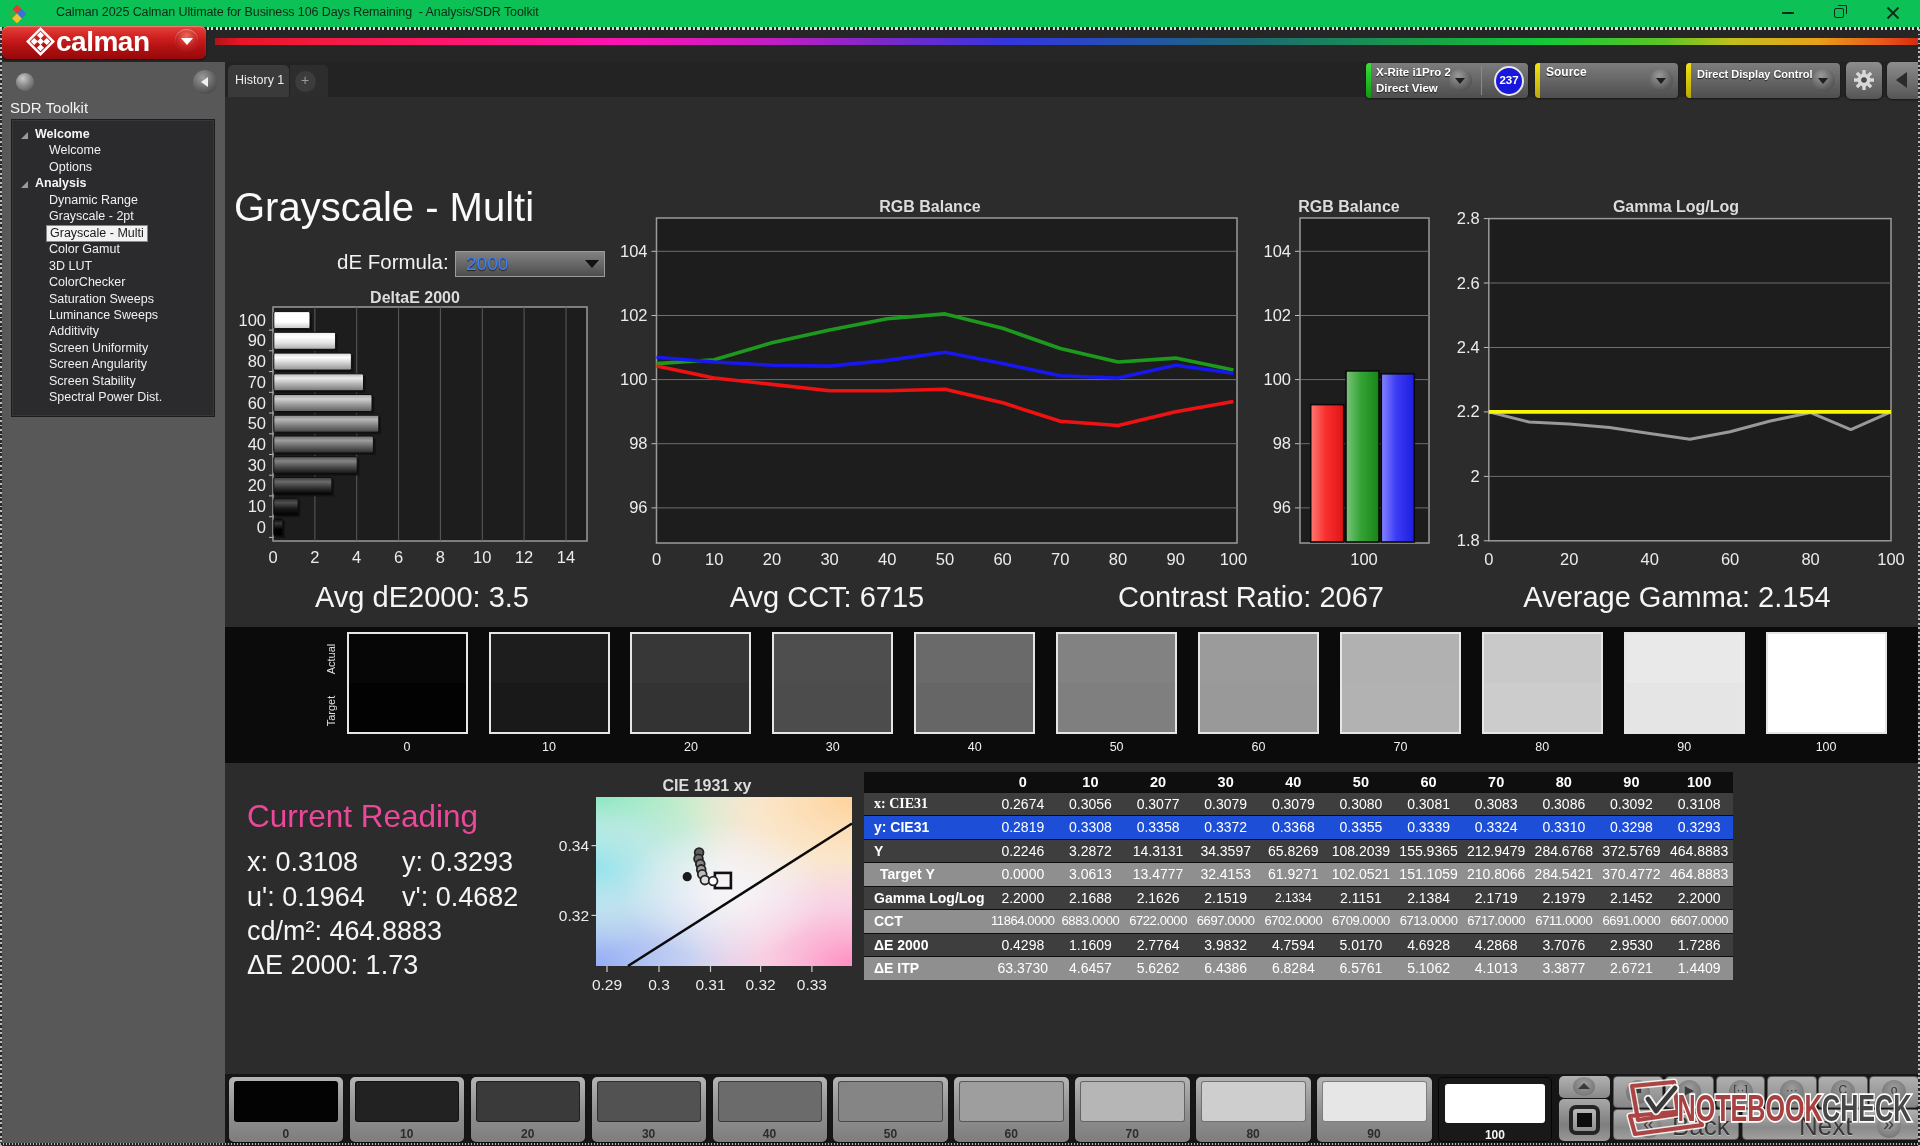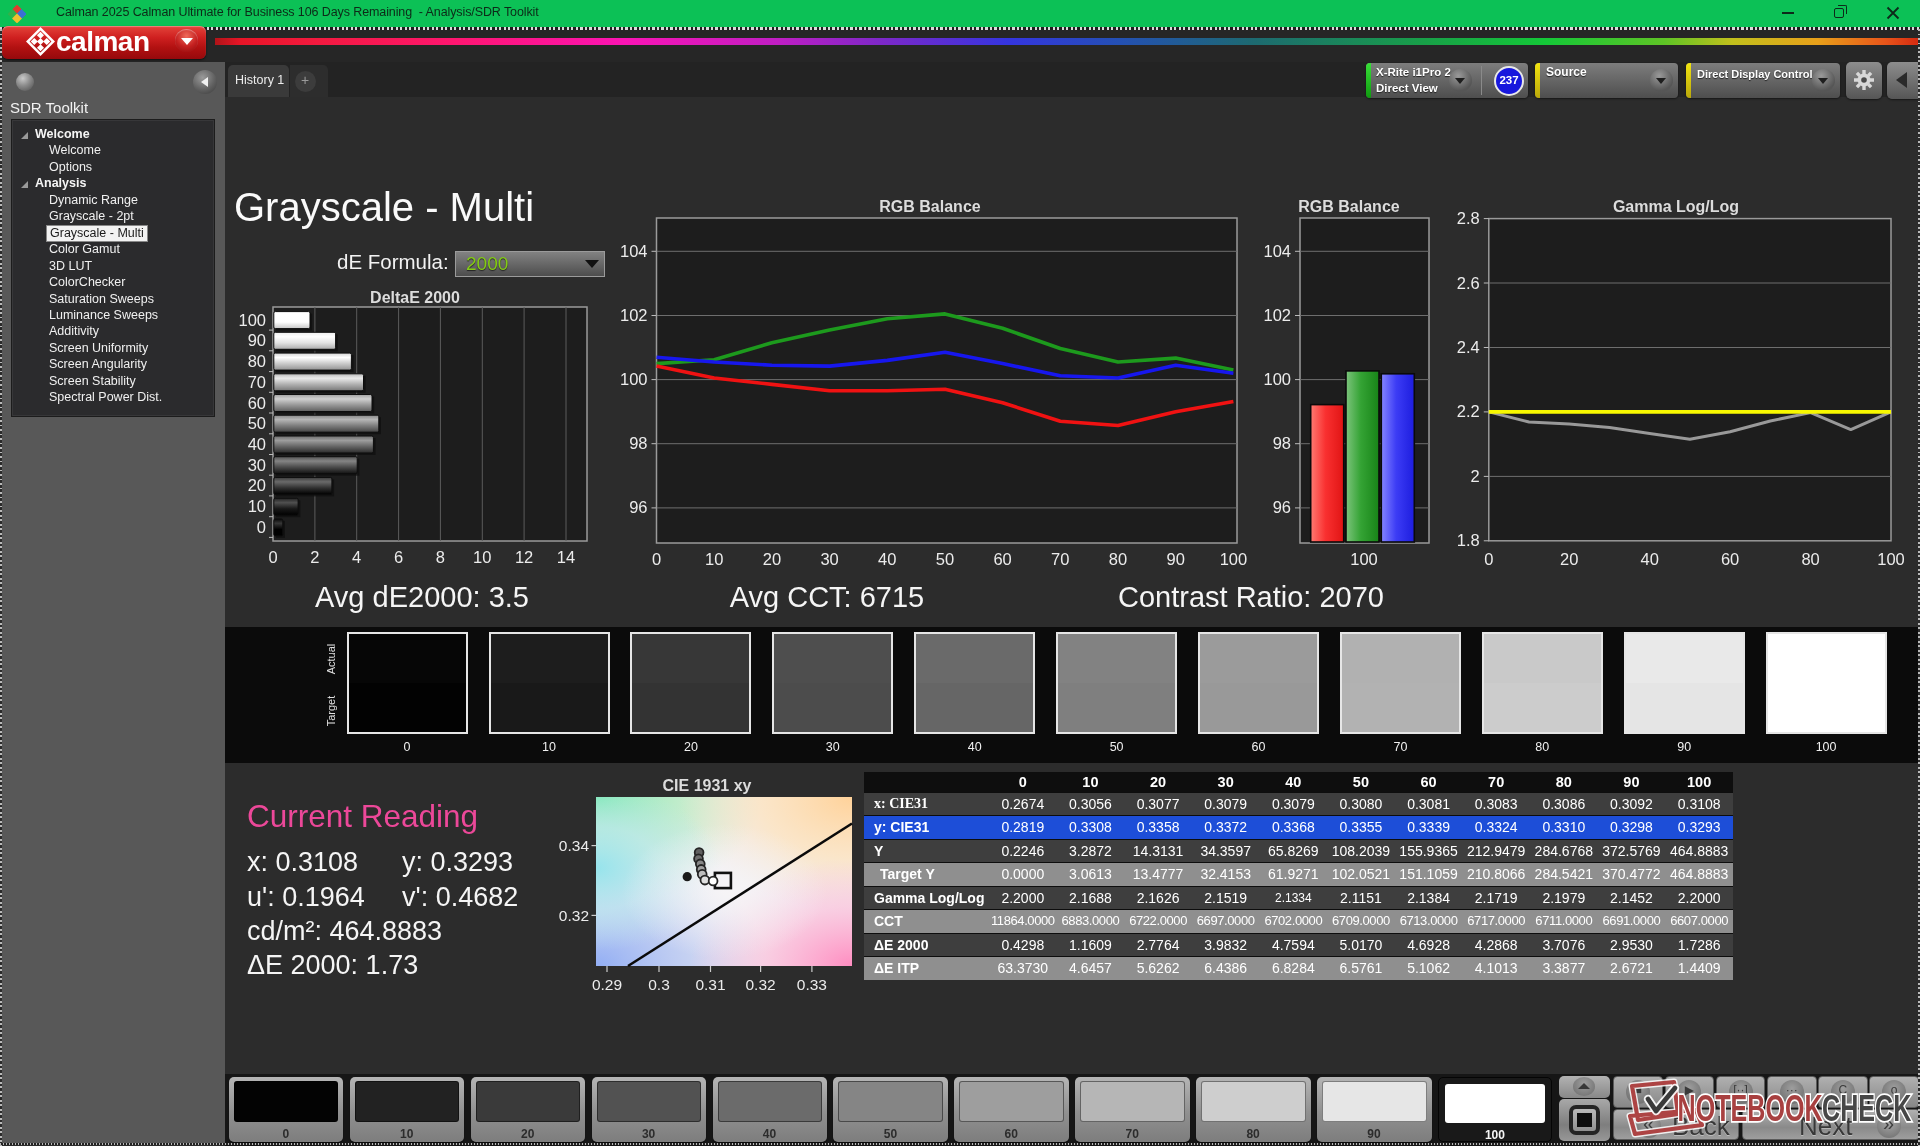--- a/index.html
+++ b/index.html
@@ -117,21 +117,21 @@
  </g>
       </g>
  <circle cx="13" cy="13" r="2.8" fill="#4a4a4a"></circle>
 </svg>
 <div class="abs" style="left:1887px;top:62px;width:33px;height:37px;border-radius:5px 0 0 5px;background:linear-gradient(180deg,#8d8d8d,#565656);box-shadow:0 1px 2px rgba(0,0,0,.5);"></div>
 <div class="abs" style="left:1896px;top:72px;width:0;height:0;border-top:8px solid transparent;border-bottom:8px solid transparent;border-right:11px solid #2a2a2a;"></div>
 
 <div class="abs nw" style="left:234px;top:185px;font-size:40px;color:#fafafa;">Grayscale - Multi</div>
 <div class="abs nw" style="left:337px;top:250px;font-size:20.5px;color:#f2f2f2;">dE Formula:</div>
 <div class="abs" style="left:455px;top:251px;width:150px;height:26px;background:linear-gradient(180deg,#828282,#4d4d4d);border:1px solid #9b9b9b;"></div>
-<div class="abs nw" style="left:466px;top:253px;font-size:19px;color:#84cc16;text-shadow:0 1px 1px #222;">2000</div>
+<div class="abs nw" style="left:466px;top:253px;font-size:19px;color:#3b82f6;text-shadow:0 1px 1px #222;">2000</div>
 <div class="abs" style="left:585px;top:260px;width:0;height:0;border-left:7px solid transparent;border-right:7px solid transparent;border-top:8px solid #111;"></div>
 <svg class="abs" style="left:225px;top:190px" width="1695" height="430" viewBox="225 190 1695 430" font-family="Liberation Sans, sans-serif">
       <defs>
         <linearGradient id="de0" x1="0" y1="0" x2="0" y2="1">
           <stop offset="0" stop-color="#080808"></stop>
           <stop offset="0.26" stop-color="#373737"></stop>
           <stop offset="0.62" stop-color="#000000"></stop>
           <stop offset="1" stop-color="#000000"></stop>
         </linearGradient>
         <linearGradient id="de10" x1="0" y1="0" x2="0" y2="1">
@@ -345,21 +345,22 @@
       <text x="1569.2" y="564.8" font-size="16.5" fill="#ececec" text-anchor="middle">20</text>
       <text x="1649.7" y="564.8" font-size="16.5" fill="#ececec" text-anchor="middle">40</text>
       <text x="1730.1" y="564.8" font-size="16.5" fill="#ececec" text-anchor="middle">60</text>
       <text x="1810.6" y="564.8" font-size="16.5" fill="#ececec" text-anchor="middle">80</text>
       <text x="1891.0" y="564.8" font-size="16.5" fill="#ececec" text-anchor="middle">100</text>
       <polyline points="1488.8,411.9 1529.0,422.0 1569.2,424.0 1609.5,427.4 1649.7,433.4 1689.9,439.3 1730.1,431.8 1770.3,421.0 1810.6,412.6 1850.8,429.6 1891.0,411.9" fill="none" stroke="#999999" stroke-width="3" stroke-linejoin="round"></polyline>
       <line x1="1488.8" y1="411.9" x2="1891.0" y2="411.9" stroke="#f8f800" stroke-width="3.6"></line>
     </svg>
 <div class="abs nw" style="left:422px;top:581px;transform:translateX(-50%);font-size:29px;color:#f5f5f5;">Avg dE2000: 3.5</div>
 <div class="abs nw" style="left:827px;top:581px;transform:translateX(-50%);font-size:29px;color:#f5f5f5;">Avg CCT: 6715</div>
-<div class="abs nw" style="left:1251px;top:581px;transform:translateX(-50%);font-size:29px;color:#f5f5f5;">Contrast Ratio: 2070</div>
+<div class="abs nw" style="left:1251px;top:581px;transform:translateX(-50%);font-size:29px;color:#f5f5f5;">Contrast Ratio: 2067</div>
+<div class="abs nw" style="left:1677px;top:581px;transform:translateX(-50%);font-size:29px;color:#f5f5f5;">Average Gamma: 2.154</div>
 <div class="abs" style="left:225px;top:627px;width:1695px;height:136px;background:#0b0b0b;"></div>
 <div class="abs nw" style="left:331px;top:659px;transform:translate(-50%,-50%) rotate(-90deg);font-size:11px;color:#e0e0e0;">Actual</div>
 <div class="abs nw" style="left:331px;top:711px;transform:translate(-50%,-50%) rotate(-90deg);font-size:11px;color:#e0e0e0;">Target</div>
 <div class="abs" style="left:346.6px;top:632px;width:121px;height:102px;border:2px solid #e6e6e6;background:linear-gradient(180deg,#060606 0 50%,#020202 50% 100%);"></div>
 <div class="abs nw" style="left:407.1px;top:740px;transform:translateX(-50%);font-size:12.5px;color:#f0f0f0;">0</div>
 <div class="abs" style="left:488.5px;top:632px;width:121px;height:102px;border:2px solid #e6e6e6;background:linear-gradient(180deg,#1d1d1d 0 50%,#191919 50% 100%);"></div>
 <div class="abs nw" style="left:549.0px;top:740px;transform:translateX(-50%);font-size:12.5px;color:#f0f0f0;">10</div>
 <div class="abs" style="left:630.4px;top:632px;width:121px;height:102px;border:2px solid #e6e6e6;background:linear-gradient(180deg,#373737 0 50%,#333333 50% 100%);"></div>
 <div class="abs nw" style="left:690.9px;top:740px;transform:translateX(-50%);font-size:12.5px;color:#f0f0f0;">20</div>
 <div class="abs" style="left:772.3px;top:632px;width:121px;height:102px;border:2px solid #e6e6e6;background:linear-gradient(180deg,#4e4e4e 0 50%,#4c4c4c 50% 100%);"></div>

